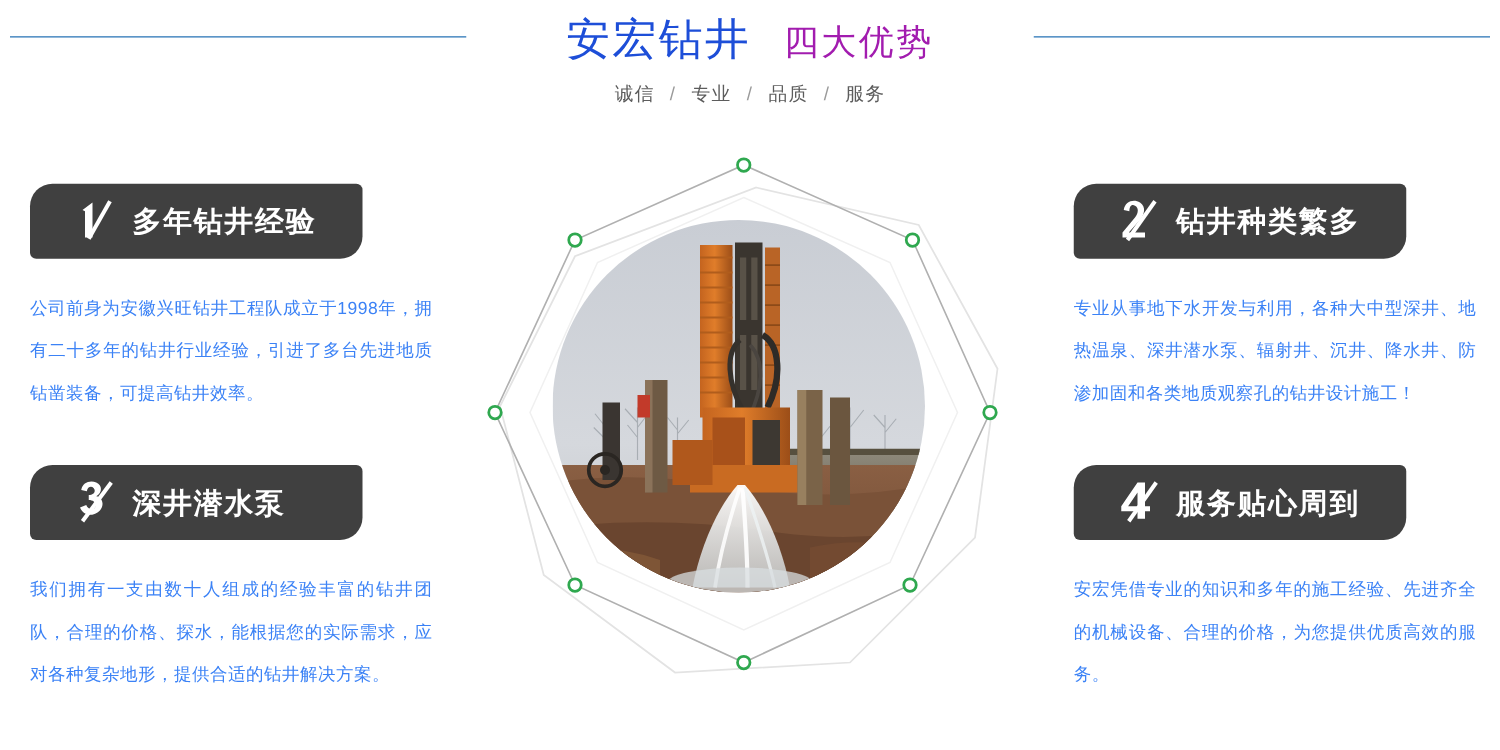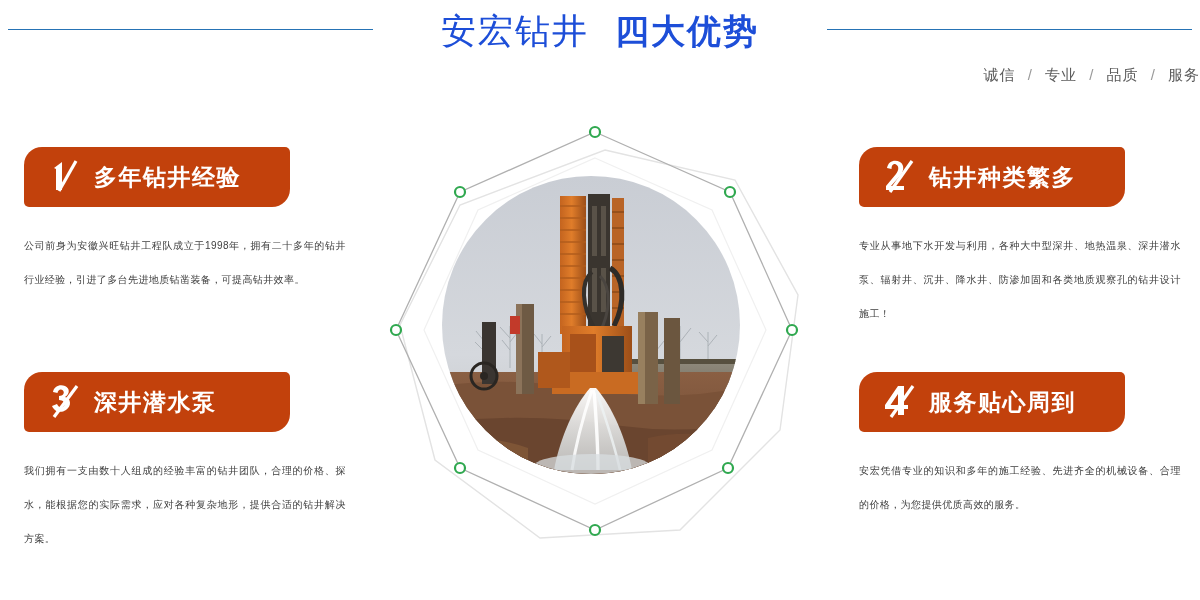--- a/index.html
+++ b/index.html
@@ -40,32 +40,32 @@
     text-align: center;
     white-space: nowrap;
   }
   .title-main {
     font-size: 35px;
     font-weight: 400;
     color: #1d4ed8;
     letter-spacing: 2px;
   }
   .title-accent {
-    font-size: 34px;
-    font-weight: 700;
-    color: #1d4ed8;
+    font-size: 28px;
+    font-weight: 400;
+    color: #a21caf;
     letter-spacing: 2px;
     margin-left: 26px;
   }
   .subtitle {
     position: absolute;
     top: 66px;
     left: 0;
     width: 1200px;
-    text-align: right;
+    text-align: center;
     font-size: 15px;
     color: #5c5c5c;
     letter-spacing: 1px;
     white-space: nowrap;
   }
   .subtitle .sep {
     color: #9a9a9a;
     margin: 0 7px;
   }
 
@@ -80,26 +80,26 @@
   .feature { position: absolute; width: 330px; }
   .f1 { top: 147px; left: 0; }
   .f3 { top: 372px; left: 0; }
   .f2 { top: 147px; left: 0; }
   .f4 { top: 372px; left: 0; }
 
   .badge {
     position: relative;
     width: 266px;
     height: 60px;
-    background: #c2410c;
+    background: #404040;
     border-radius: 18px 5px 18px 5px;
     display: flex;
     align-items: center;
     box-sizing: border-box;
-    padding-left: 22px;
+    padding-left: 34px;
   }
   .badge.right-variant {
     border-radius: 18px 5px 18px 5px;
   }
   .badge-num {
     position: relative;
     width: 46px;
     height: 42px;
     flex: 0 0 46px;
   }
@@ -109,23 +109,23 @@
     font-weight: 700;
     color: #ffffff;
     letter-spacing: 1.5px;
     white-space: nowrap;
     margin-left: 2px;
   }
 
   .body-text {
     margin-top: 22px;
     width: 322px;
-    font-size: 10px;
+    font-size: 14px;
     line-height: 34px;
-    color: #404040;
+    color: #3b82f6;
     letter-spacing: 0.4px;
     text-align: justify;
   }
 
   
   .center {
     position: absolute;
     left: 380px;
     top: 110px;
     width: 440px;

